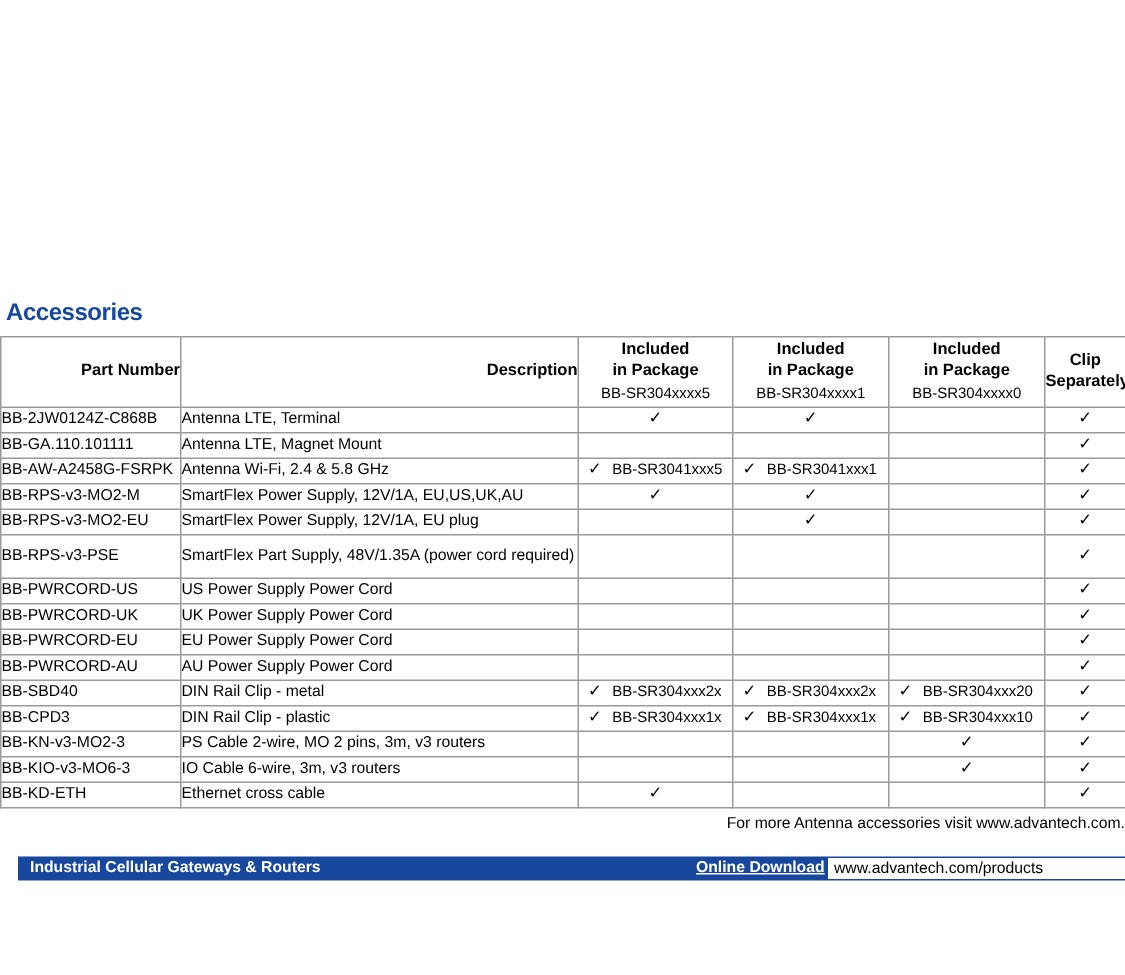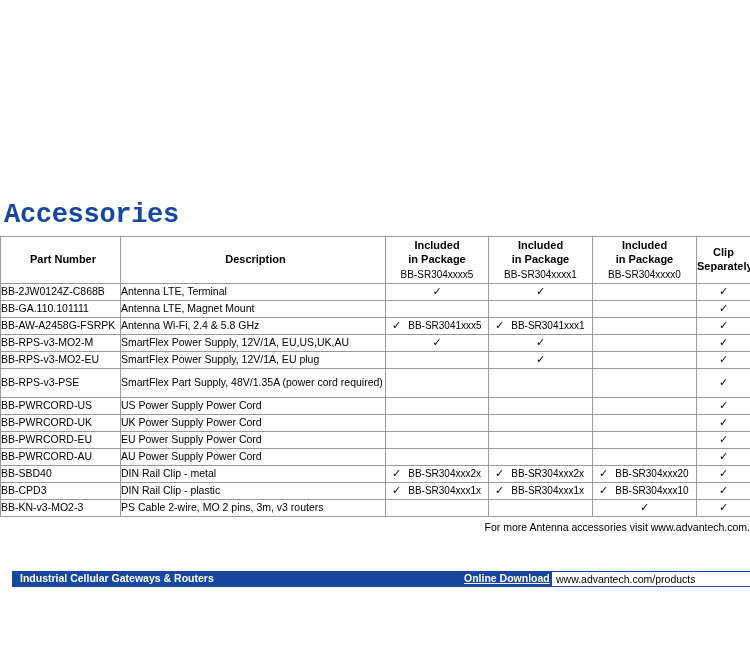--- a/index.html
+++ b/index.html
@@ -19,22 +19,22 @@
     width: 750px;
     height: 650px;
   }
   .content {
     position: absolute;
     left: 0;
     top: 200px;
     width: 750px;
   }
   .section-title {
-    font-family: Liberation Mono, monospace;
-    font-size: 27px;
+    font-family: Liberation Sans, sans-serif;
+    font-size: 16px;
     font-weight: bold;
     color: #17489e;
     letter-spacing: -0.3px;
     padding: 0 0 6px 4px;
     margin: 0;
   }
   table.acc {
     border-collapse: collapse;
     width: 750px;
     table-layout: fixed;
@@ -48,21 +48,21 @@
   thead th {
     font-weight: bold;
     text-align: center;
     height: 46px;
     background: #ffffff;
     font-size: 11px;
     padding: 2px 2px;
     line-height: 1.25;
   }
   thead th.left {
-    text-align: center;
+    text-align: right;
     padding-left: 5px;
     vertical-align: middle;
   }
   .hdr-sub {
     display: block;
     font-weight: normal;
     font-size: 10px;
     padding-top: 2px;
   }
   tbody td {
@@ -331,20 +331,36 @@
             <td class="mark"><span class="chk">✓</span></td>
           </tr>
           <tr>
             <td class="part">BB-KN-v3-MO2-3</td>
             <td class="desc">PS Cable 2-wire, MO 2 pins, 3m, v3 routers</td>
             <td class="mark"></td>
             <td class="mark"></td>
             <td class="mark"><span class="chk">✓</span></td>
             <td class="mark"><span class="chk">✓</span></td>
           </tr>
+          <tr>
+            <td class="part">BB-KIO-v3-MO6-3</td>
+            <td class="desc">IO Cable 6-wire, 3m, v3 routers</td>
+            <td class="mark"></td>
+            <td class="mark"></td>
+            <td class="mark"><span class="chk">✓</span></td>
+            <td class="mark"><span class="chk">✓</span></td>
+          </tr>
+          <tr>
+            <td class="part">BB-KD-ETH</td>
+            <td class="desc">Ethernet cross cable</td>
+            <td class="mark"><span class="chk">✓</span></td>
+            <td class="mark"></td>
+            <td class="mark"></td>
+            <td class="mark"><span class="chk">✓</span></td>
+          </tr>
         </tbody>
     </table>
 
     <div class="note">For more Antenna accessories visit www.advantech.com.</div>
   </div>
 
   <div class="footer">
     <div class="footer-bar"></div>
     <div class="footer-left">Industrial Cellular Gateways &amp; Routers</div>
     <div class="footer-dl">Online Download</div>

